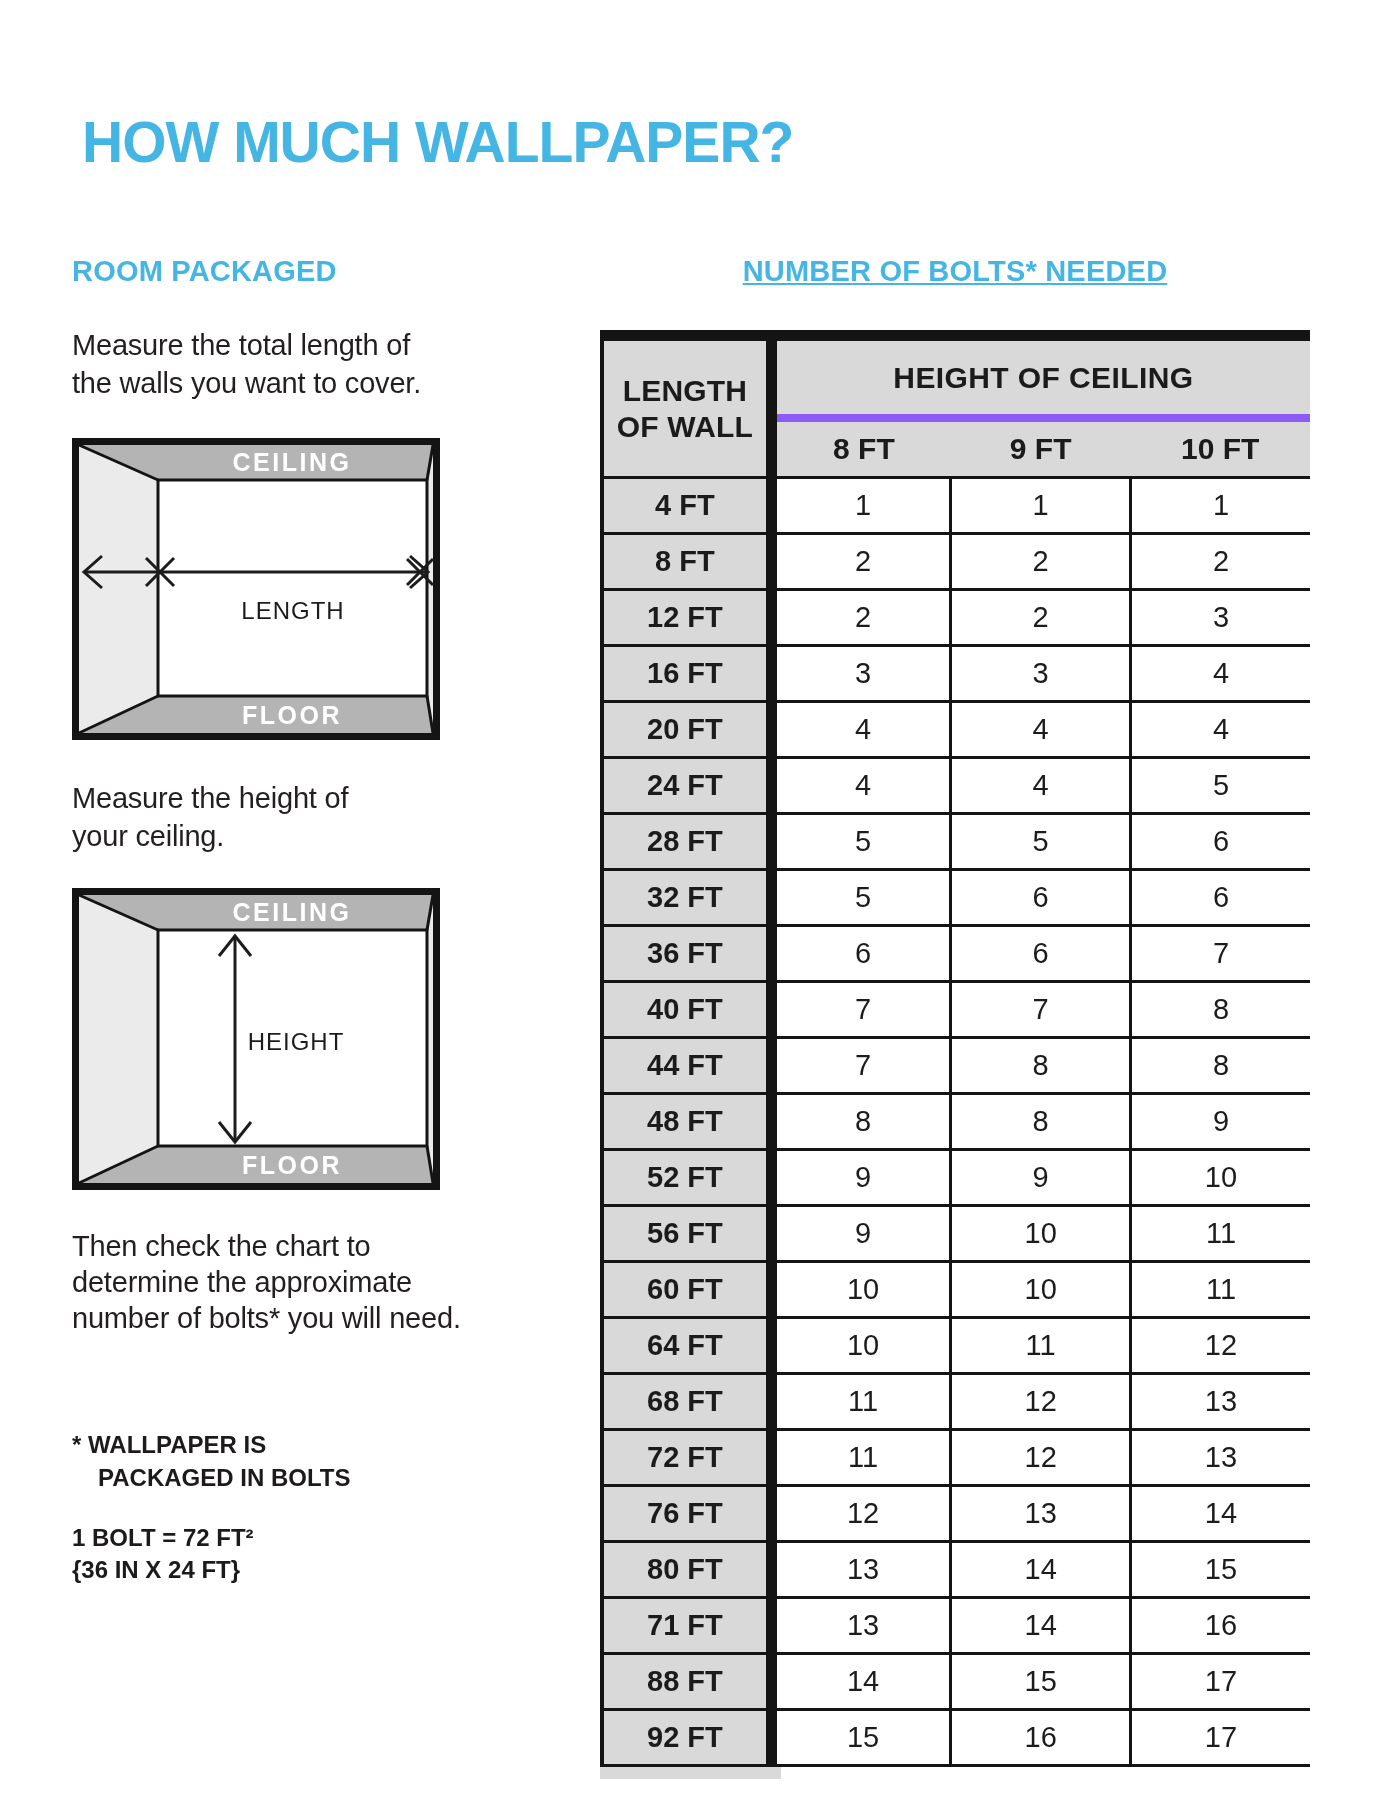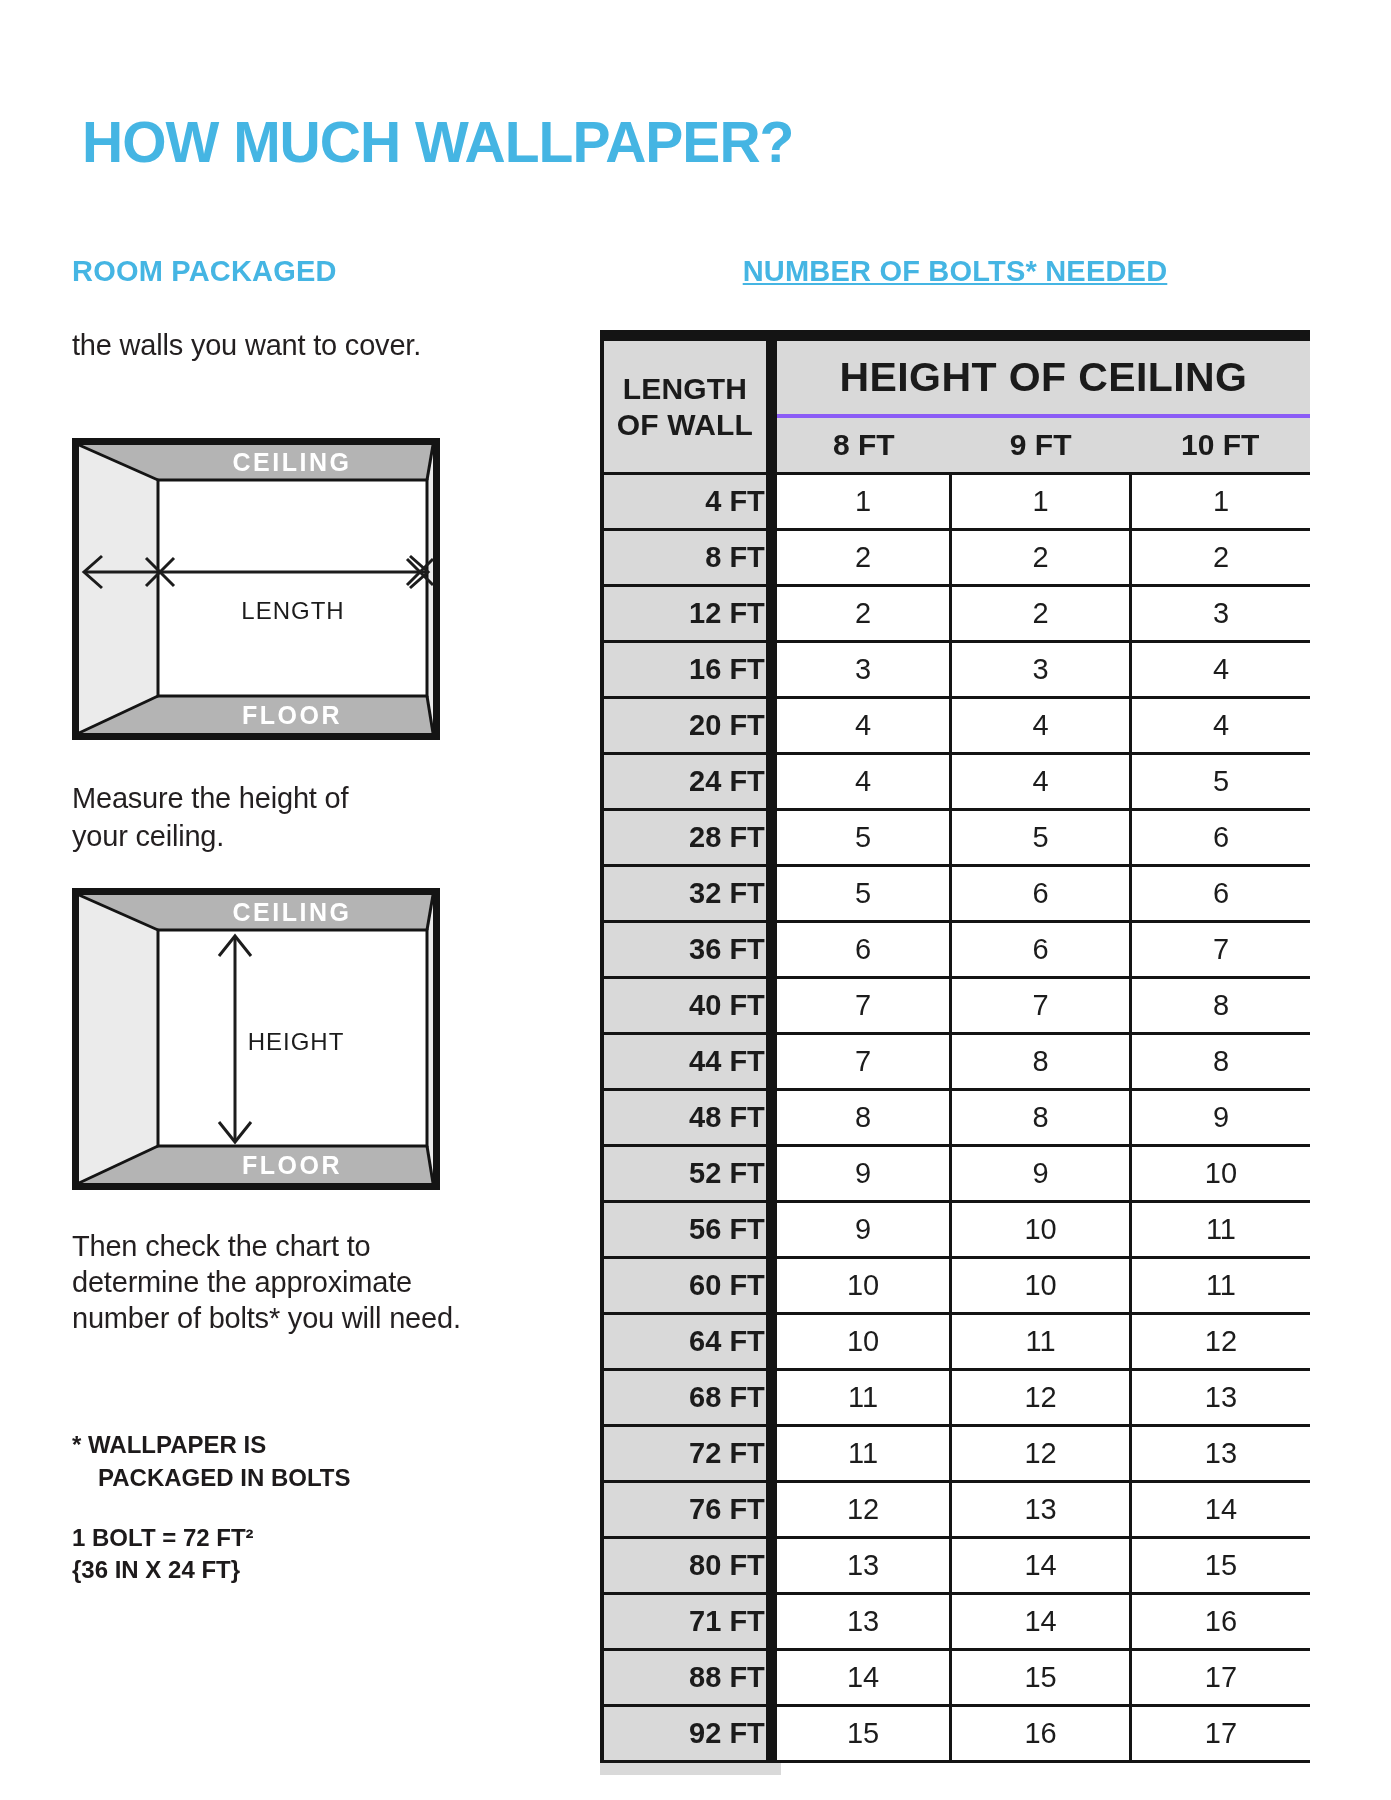--- a/index.html
+++ b/index.html
@@ -36,26 +36,26 @@
     border-collapse:collapse;table-layout:fixed;width:710px;
     border-left:4px solid #141414;
   }
   table.bolts col.c1{width:166px;}
   table.bolts col.cd{width:176px;}
   thead th{background:#d9d9d9;color:#1b1b1b;font-weight:bold;}
   th.corner{
     border-right:11px solid #141414;border-bottom:3px solid #141414;
     font-size:30px;line-height:36px;letter-spacing:0.2px;text-align:center;
   }
-  th.group{height:71px;border-bottom:4px solid #8b5cf6;font-size:41px;letter-spacing:0.4px;}
+  th.group{height:71px;border-bottom:8px solid #8b5cf6;font-size:30px;letter-spacing:0.4px;}
   th.sub{height:52px;border-bottom:3px solid #141414;font-size:30px;}
   tbody tr{height:56px;}
   tbody th{
     background:#d9d9d9;border-right:11px solid #141414;border-bottom:3px solid #141414;
-    font-size:29px;font-weight:bold;color:#1b1b1b;text-align:right;
+    font-size:29px;font-weight:bold;color:#1b1b1b;text-align:center;
   }
   tbody td{
     background:#ffffff;border-bottom:3px solid #141414;border-left:3px solid #141414;
     font-size:29px;font-weight:400;color:#1c1c1c;text-align:center;
   }
   tbody td:first-of-type{border-left:none;}
   .stub{width:181px;height:12px;background:#d9d9d9;}
 
   
   .svg-room-label{font-family:"Liberation Sans","DejaVu Sans",sans-serif;font-size:25px;font-weight:bold;fill:#ffffff;letter-spacing:2.5px;}
@@ -64,20 +64,21 @@
 </head>
 <body>
 
 <div class="page">
 
   <h1 class="page-title">HOW MUCH WALLPAPER?</h1>
 
   <h2 class="section-heading" id="room-estimates-heading">ROOM PACKAGED</h2>
 
   <p class="para" id="para-length">
+    <span>Measure the total length of</span>
     <span>the walls you want to cover.</span>
   </p>
 
   <svg class="diagram" id="diagram-length" viewBox="0 0 368 302" xmlns="http://www.w3.org/2000/svg">
     <rect x="3.5" y="3.5" width="361" height="295" fill="#ebebeb" stroke="#141414" stroke-width="7"></rect>
     <polygon points="7,7 361,7 355,42 86,42" fill="#b4b4b4"></polygon>
     <polygon points="7,295 86,258 355,258 361,295" fill="#b4b4b4"></polygon>
     <rect x="86" y="42" width="269" height="216" fill="#ffffff" stroke="#141414" stroke-width="3"></rect>
     <line x1="7" y1="7" x2="86" y2="42" stroke="#141414" stroke-width="3"></line>
     <line x1="361" y1="7" x2="355" y2="42" stroke="#141414" stroke-width="3"></line>

